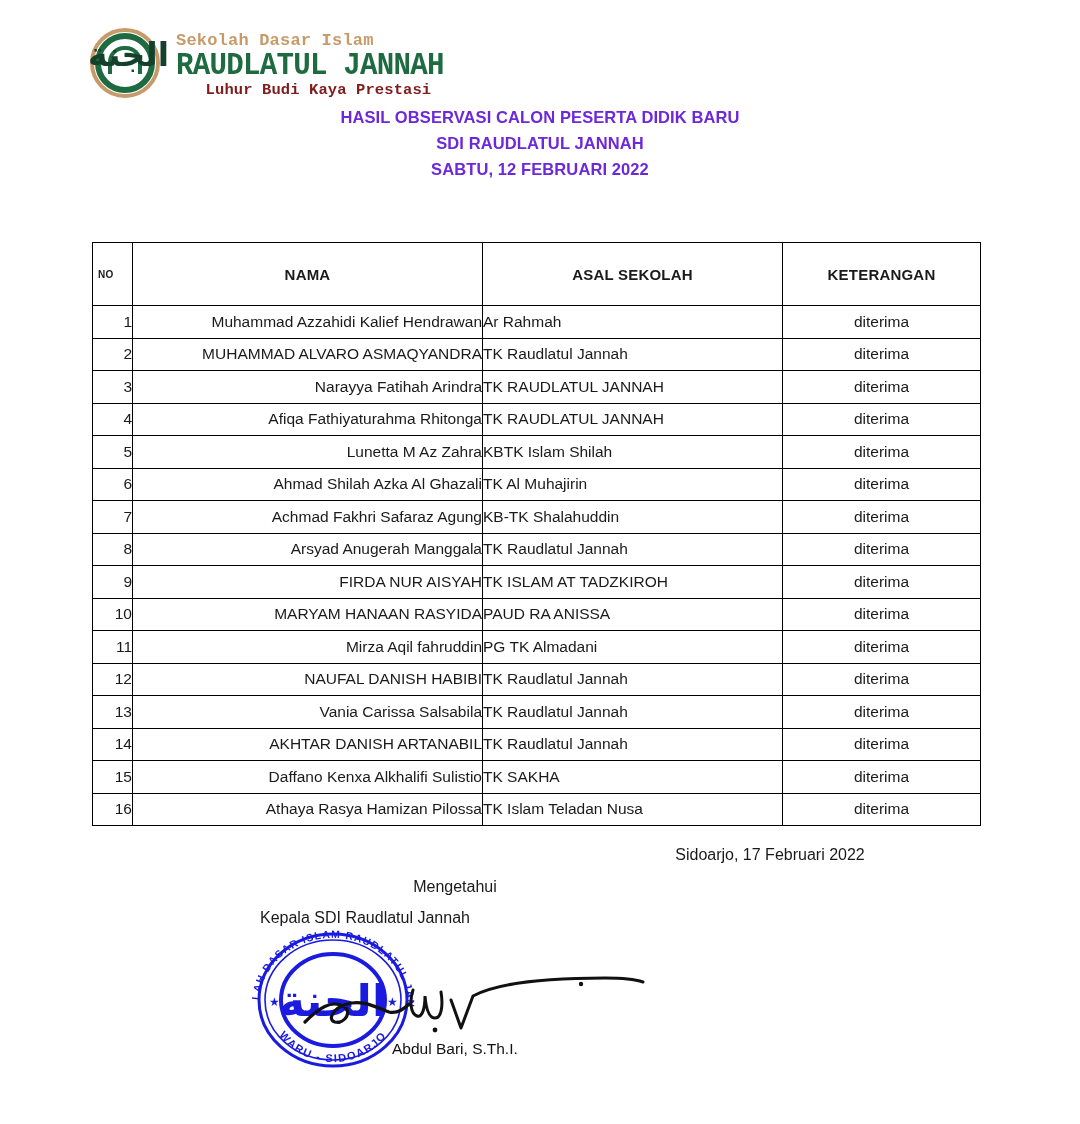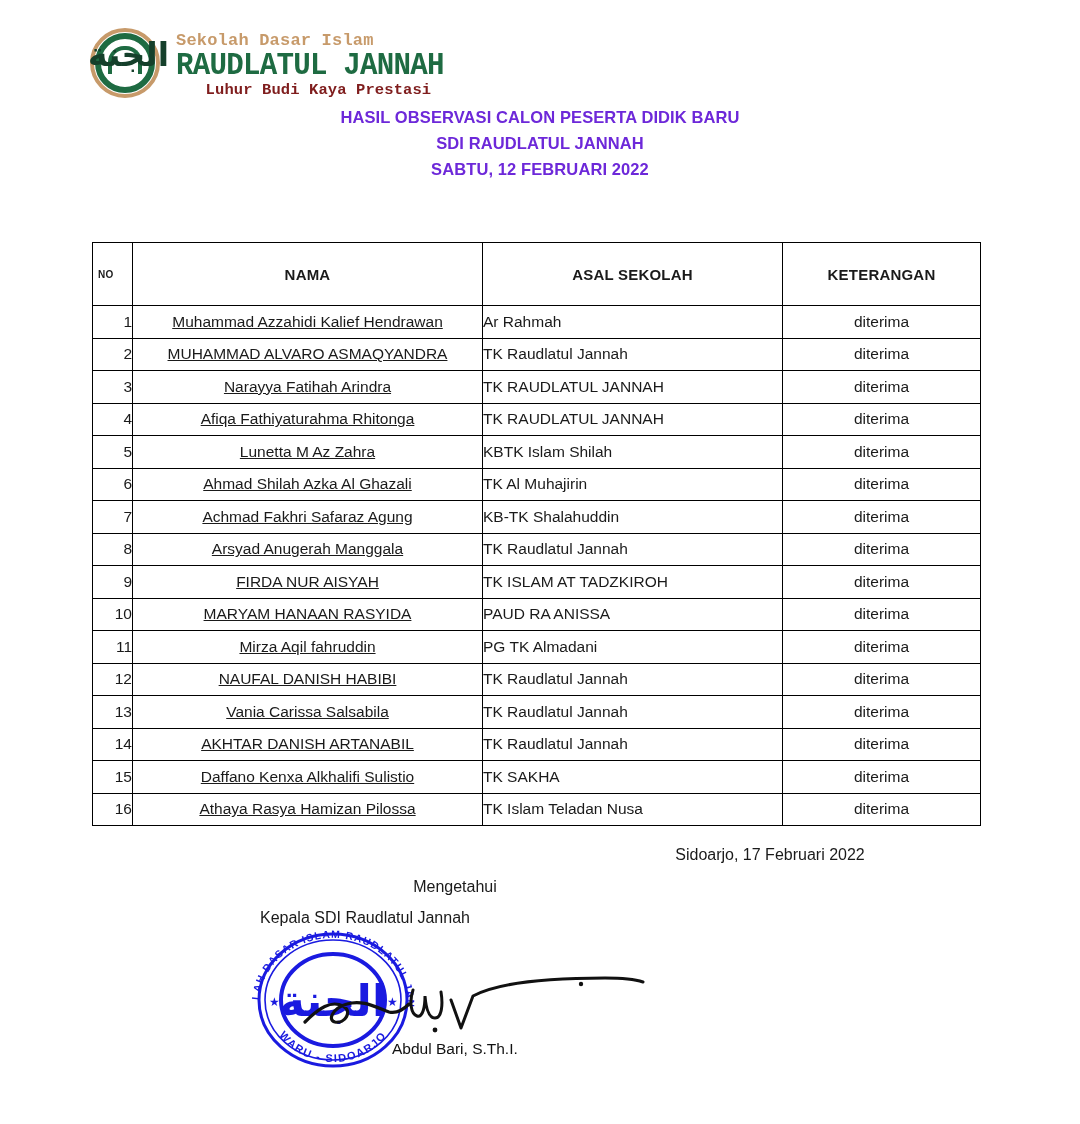--- a/index.html
+++ b/index.html
@@ -144,21 +144,21 @@
     letter-spacing: 0.2px;
   }
   thead th.h-no { font-size: 10px; text-align: left; padding-left: 5px; }
 
   tbody td {
     height: 31.5px;
     font-size: 15.5px;
     font-weight: normal;
   }
   td.c-no   { text-align: right; padding-right: 5px; }
-  td.c-nama { text-align: center; padding-left: 5px; text-decoration: underline; }
+  td.c-nama { text-align: right; padding-left: 5px; }
   td.c-asal { text-align: left; padding-left: 5px; }
   td.c-ket  { text-align: center; }
 
   
   .place-date {
     position: absolute;
     top: 846px;
     left: 560px;
     width: 420px;
     text-align: center;

